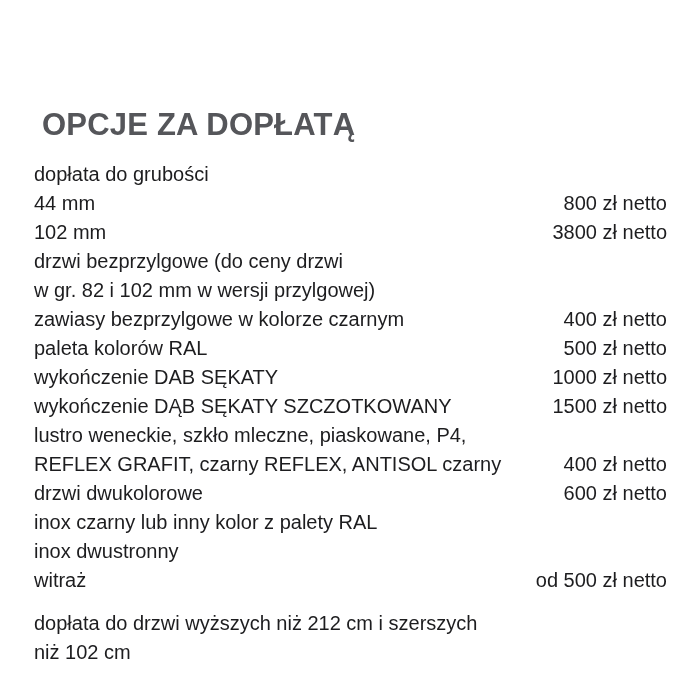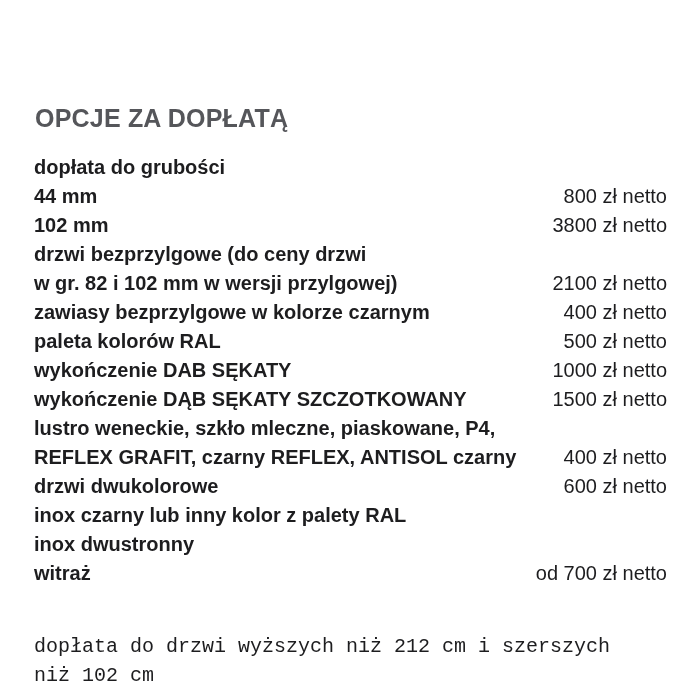--- a/index.html
+++ b/index.html
@@ -23,51 +23,50 @@
     background: var(--bg);
     color: var(--text);
   }
   .content {
     position: absolute;
     top: 0;
     left: 34px;
     width: 633px; 
   }
   .section-title {
-    margin: 1px;
+    margin: 8px;
     padding-top: 100px;
-    font-size: 25px;
+    font-size: 31px;
     line-height: 34px;
     font-weight: 700;
     color: var(--title);
     letter-spacing: 0.2px;
   }
   .rows {
     margin-top: 18px;
     font-size: 20px;
     line-height: 29px;
   }
   .row {
     display: flex;
     justify-content: space-between;
     align-items: flex-end;
   }
   .label { flex: 1 1 auto; min-width: 0; }
-  .label .line { display: block; white-space: nowrap; font-weight: bold; }
+  .label .line { display: block; white-space: nowrap; }
   .price {
     flex: 0 0 auto;
     white-space: nowrap;
     text-align: center;
     padding-left: 12px;
   }
   .footer-note {
-    margin-top: 44px;
+    margin-top: 14px;
     font-size: 20px;
     line-height: 29px;
-    font-family: Liberation Mono, monospace;
   }
   .footer-note .line { display: block; white-space: nowrap; }
 </style>
 </head>
 <body>
 
 <div class="page">
   <div class="content">
 
     <h1 class="section-title">OPCJE ZA DOPŁATĄ</h1>
@@ -89,21 +88,20 @@
           <div class="label">
             <span class="line">102 mm</span>
           </div>
           <div class="price">3800 zł netto</div>
         </div>
         <div class="row">
           <div class="label">
             <span class="line">drzwi bezprzylgowe (do ceny drzwi</span>
             <span class="line">w gr. 82 i 102 mm w wersji przylgowej)</span>
           </div>
-          <div class="price">2100 zł netto</div>
         </div>
         <div class="row">
           <div class="label">
             <span class="line">zawiasy bezprzylgowe w kolorze czarnym</span>
           </div>
           <div class="price">400 zł netto</div>
         </div>
         <div class="row">
           <div class="label">
             <span class="line">paleta kolorów RAL</span>
@@ -142,21 +140,21 @@
         </div>
         <div class="row">
           <div class="label">
             <span class="line">inox dwustronny</span>
           </div>
         </div>
         <div class="row">
           <div class="label">
             <span class="line">witraż</span>
           </div>
-          <div class="price">od 700 zł netto</div>
+          <div class="price">od 500 zł netto</div>
         </div>
       </div>
 
     <div class="footer-note">
       <span class="line">dopłata do drzwi wyższych niż 212 cm i szerszych</span>
       <span class="line">niż 102 cm</span>
     </div>
 
   </div>
 </div>

